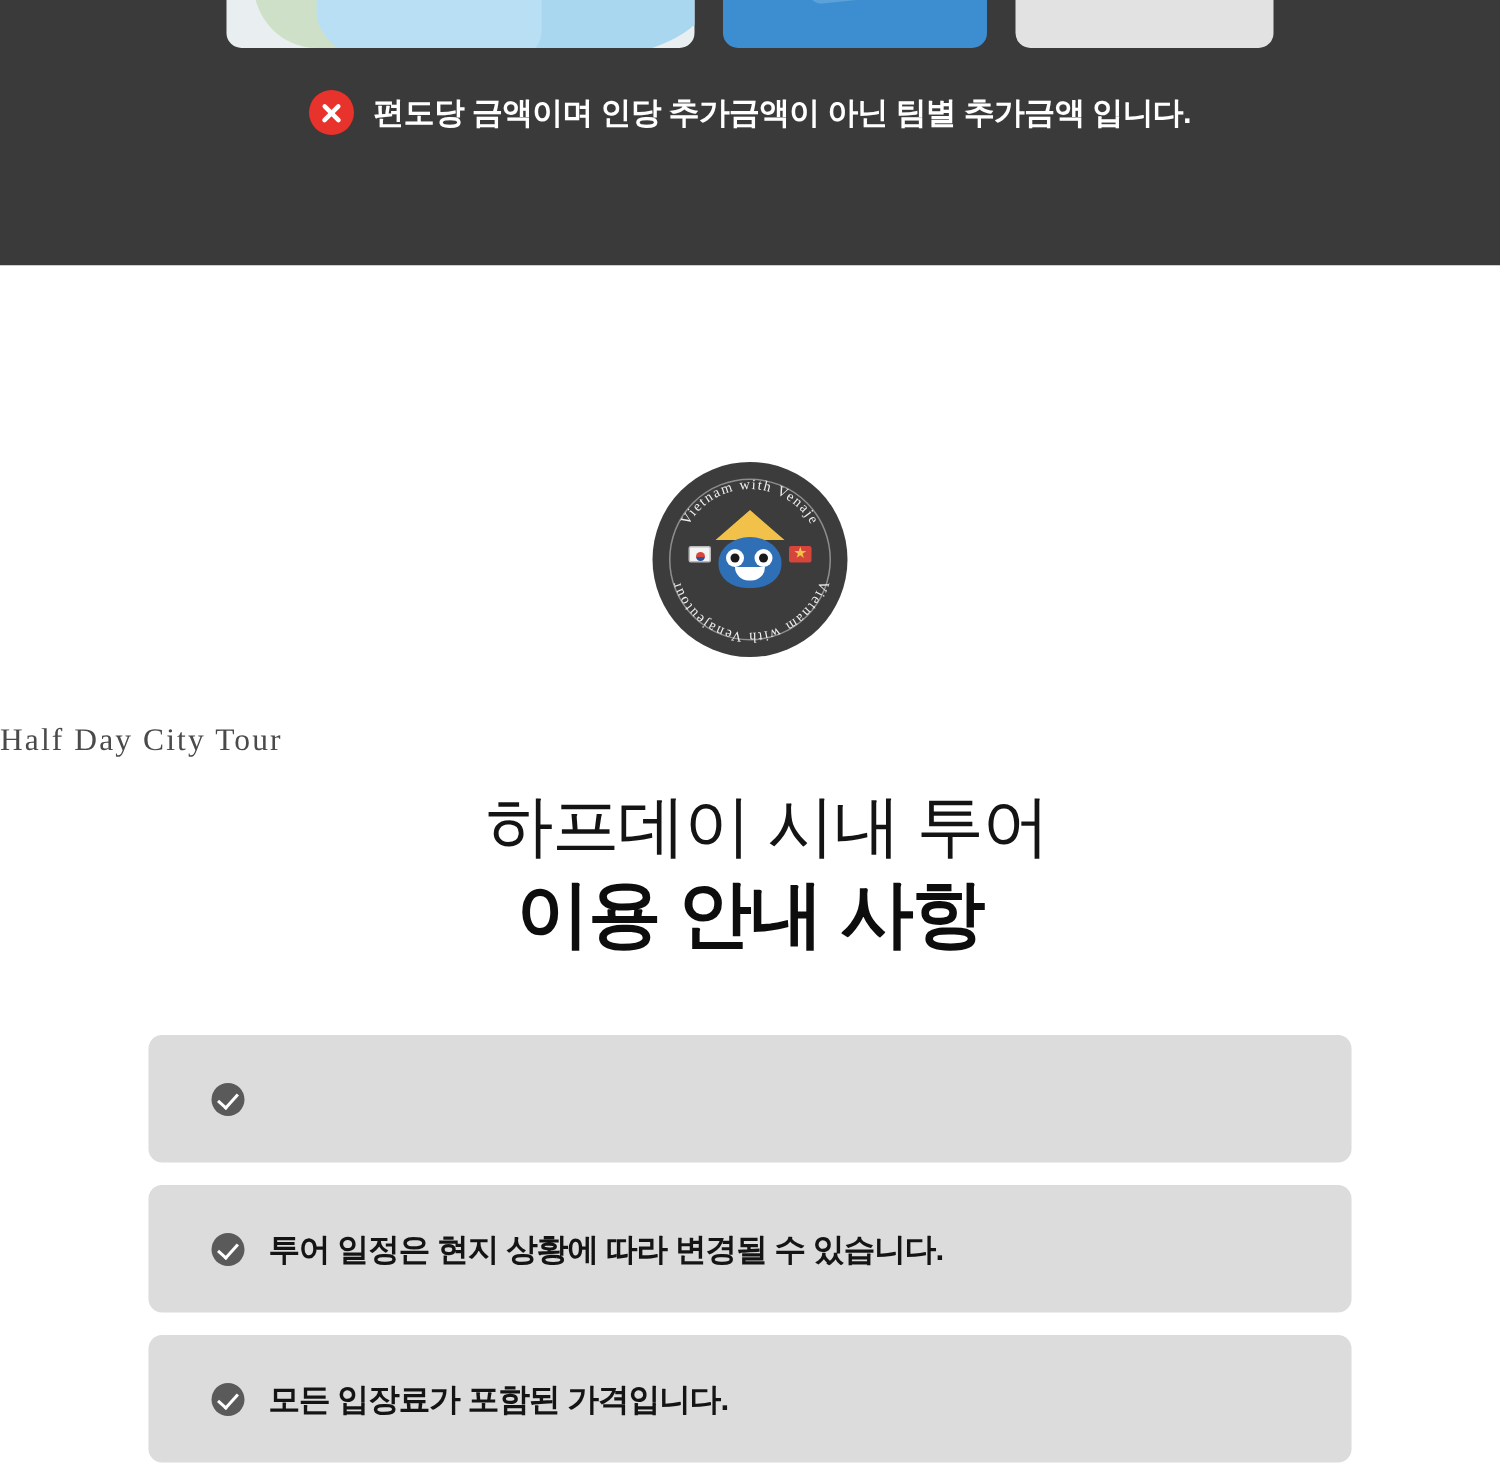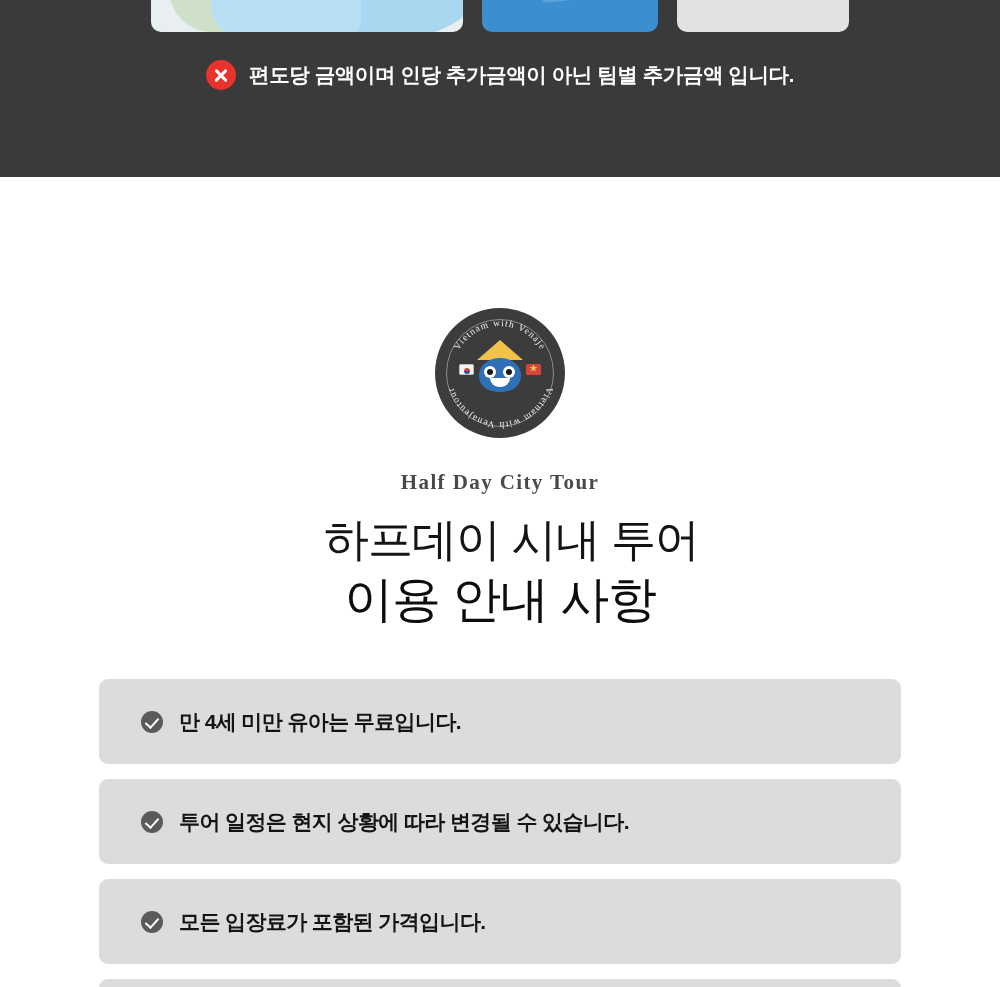--- a/index.html
+++ b/index.html
@@ -252,43 +252,42 @@
     content: "★";
     position: absolute;
     left: 3px; top: -2px;
     font-size: 9px;
     color: #f2c14a;
     line-height: 13px;
   }
 
   
   .eyebrow {
-    margin-top: 32px;
-    text-align: center;
+    margin-top: 43px;
     font-family: "Liberation Serif", serif;
     font-size: 21px;
-    font-weight: 700;
+    font-weight: 400;
     color: #4a4a4a;
     letter-spacing: 1.4px;
   }
   .title-1 {
     margin-top: 20px;
     text-align: center;
     font-size: 45px;
     font-weight: 500;
     color: #141414;
     letter-spacing: -1px;
     line-height: 1.1;
     padding-left: 23px;
   }
   .title-2 {
     margin-top: 8px;
     text-align: center;
     font-size: 49px;
-    font-weight: 400;
+    font-weight: 700;
     color: #0d0d0d;
     letter-spacing: -1.2px;
     line-height: 1.1;
   }
 
   
   .notice-list {
     margin: 53px auto 0 auto;
     width: 802px;
     display: flex;
@@ -386,21 +385,20 @@
       </div>
     </div>
 
     <div class="eyebrow">Half Day City Tour</div>
     <div class="title-1">하프데이 시내 투어</div>
     <div class="title-2">이용 안내 사항</div>
 
     <div class="notice-list">
       <div class="notice-item">
         <span class="check-icon"></span>
-        <span class="notice-text">만 4세 미만 유아는 무료입니다.</span>
       </div>
       <div class="notice-item">
         <span class="check-icon"></span>
         <span class="notice-text">투어 일정은 현지 상황에 따라 변경될 수 있습니다.</span>
       </div>
       <div class="notice-item">
         <span class="check-icon"></span>
         <span class="notice-text">모든 입장료가 포함된 가격입니다.</span>
       </div>
       <div class="notice-item">

